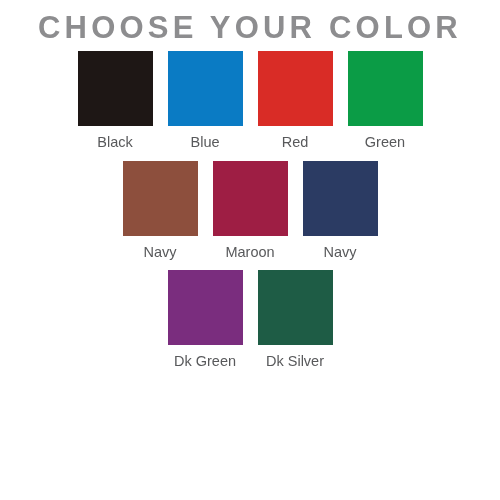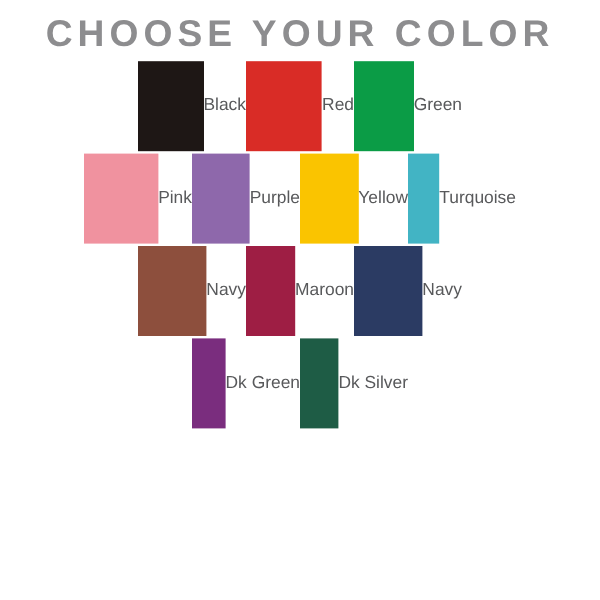--- a/index.html
+++ b/index.html
@@ -49,21 +49,21 @@
   .swatch-row {
     display: flex;
     flex-direction: row;
     justify-content: center;
     align-items: flex-start;
   }
 
   .swatch-cell {
     width: 90px;
     display: flex;
-    flex-direction: row;
+    flex-direction: column;
     align-items: center;
     margin-bottom: 2px;
   }
 
   .swatch-chip {
     width: 75px;
     height: 75px;
     display: block;
   }
 
@@ -86,44 +86,30 @@
 
   <h1 class="page-title">CHOOSE YOUR COLOR</h1>
 
   <div class="swatch-grid">
       <div class="swatch-row">
         <div class="swatch-cell">
           <span class="swatch-chip" style="background: rgb(30, 23, 21);"></span>
           <div class="swatch-label">Black</div>
         </div>
         <div class="swatch-cell">
+          <span class="swatch-chip" style="background: rgb(10, 123, 196);"></span>
+          <div class="swatch-label">Blue</div>
+        </div>
+        <div class="swatch-cell">
           <span class="swatch-chip" style="background: rgb(217, 44, 38);"></span>
           <div class="swatch-label">Red</div>
         </div>
         <div class="swatch-cell">
           <span class="swatch-chip" style="background: rgb(11, 156, 70);"></span>
           <div class="swatch-label">Green</div>
-        </div>
-      </div>
-      <div class="swatch-row">
-        <div class="swatch-cell">
-          <span class="swatch-chip" style="background: rgb(240, 146, 159);"></span>
-          <div class="swatch-label">Pink</div>
-        </div>
-        <div class="swatch-cell">
-          <span class="swatch-chip" style="background: rgb(142, 104, 171);"></span>
-          <div class="swatch-label">Purple</div>
-        </div>
-        <div class="swatch-cell">
-          <span class="swatch-chip" style="background: rgb(250, 196, 0);"></span>
-          <div class="swatch-label">Yellow</div>
-        </div>
-        <div class="swatch-cell">
-          <span class="swatch-chip" style="background: rgb(66, 180, 196);"></span>
-          <div class="swatch-label">Turquoise</div>
         </div>
       </div>
       <div class="swatch-row">
         <div class="swatch-cell">
           <span class="swatch-chip" style="background: rgb(141, 79, 61);"></span>
           <div class="swatch-label">Navy</div>
         </div>
         <div class="swatch-cell">
           <span class="swatch-chip" style="background: rgb(158, 30, 68);"></span>
           <div class="swatch-label">Maroon</div>

